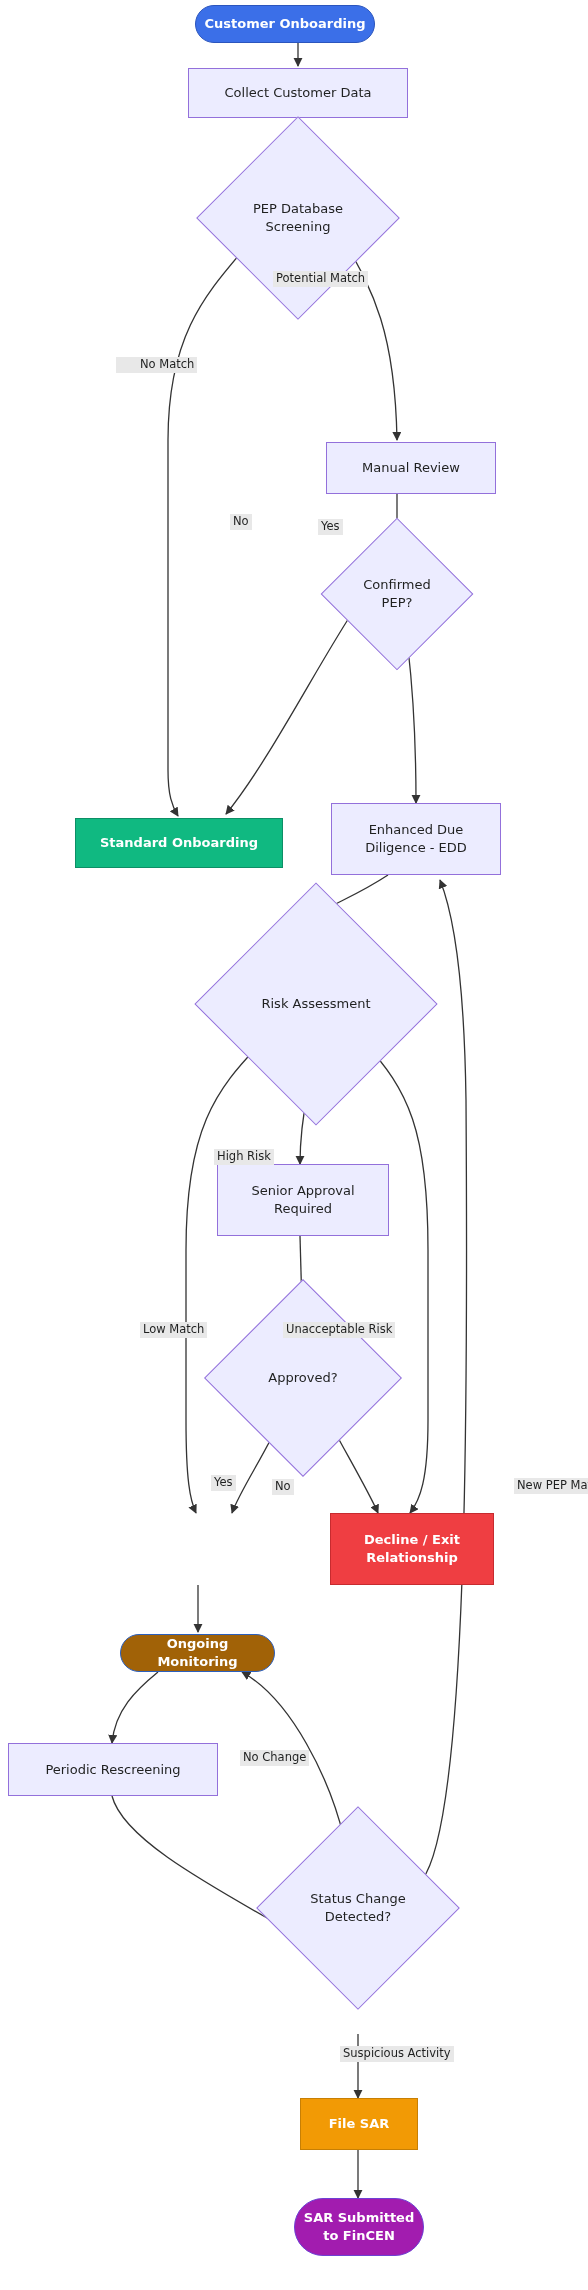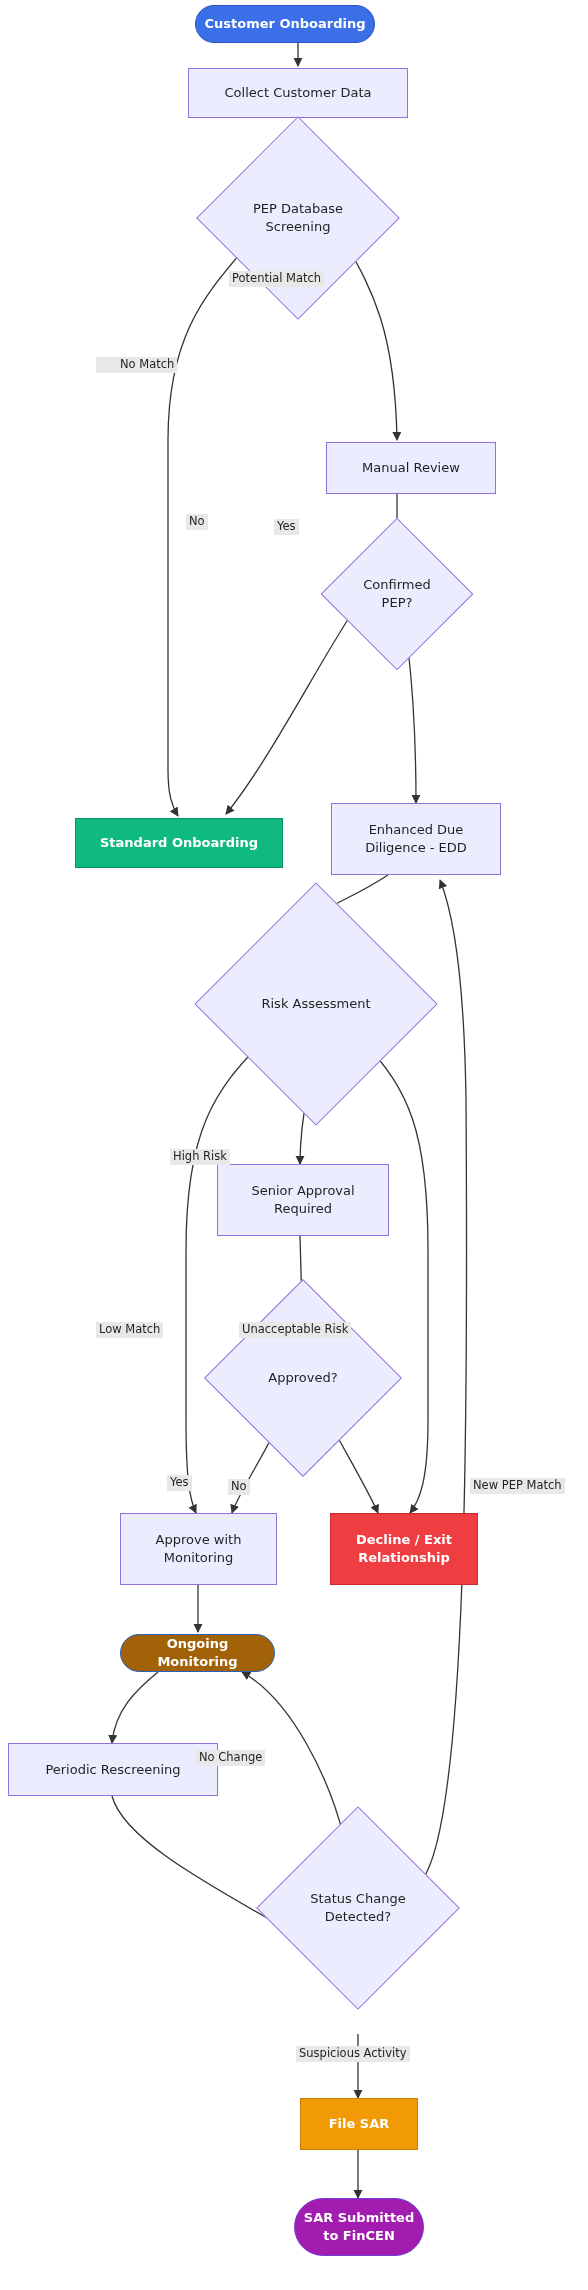--- a/index.html
+++ b/index.html
@@ -117,20 +117,21 @@
 
   .edge-label {
     position: absolute;
     background: #e8e8e8;
     color: #1f2020;
     font-size: 11.5px;
     padding: 1px 3px;
     white-space: nowrap;
     z-index: 6;
     line-height: 1.2;
+    margin-left: 44px;
   }
 </style>
 </head>
 <body>
 
 <div id="flow-root">
 
   <svg id="edge-layer" viewBox="0 0 588 2290" width="588" height="2290" xmlns="http://www.w3.org/2000/svg">
     <defs>
       <marker id="arrow" viewBox="0 0 10 10" refX="9" refY="5" markerWidth="7" markerHeight="7" orient="auto-start-reverse">
@@ -223,26 +224,22 @@
   <div class="node n-decision" style="left:233px; top:1308px; width:140px; height:140px;">
     <span class="diamond-shape"></span>
     <span class="node-label diamond-text">Approved?</span>
   </div>
 
   <div class="node n-process" style="left:217px; top:1164px; width:172px; height:72px;">
     <span class="node-label">Senior Approval
 Required</span>
   </div>
 
-  <div class="node n-process" style="left:120px; top:1513px; width:157px; height:72px;">
-    <span class="node-label">Approve with
-Monitoring</span>
-  </div>
-
-  <div class="node n-danger" style="left:330px; top:1513px; width:148px; height:72px;">
+
+  <div class="node n-danger" style="left:330px; top:1513px; width:164px; height:72px;">
     <span class="node-label">Decline / Exit
 Relationship</span>
   </div>
 
   <div class="node n-terminal n-monitor" style="left:120px; top:1634px; width:155px; height:38px;">
     <span class="node-label">Ongoing Monitoring</span>
   </div>
 
   <div class="node n-process" style="left:8px; top:1743px; width:210px; height:53px;">
     <span class="node-label">Periodic Rescreening</span>
@@ -256,21 +253,21 @@
 
   <div class="node n-warning" style="left:300px; top:2098px; width:118px; height:52px;">
     <span class="node-label">File SAR</span>
   </div>
 
   <div class="node n-terminal n-final" style="left:294px; top:2198px; width:130px; height:58px;">
     <span class="node-label">SAR Submitted
 to FinCEN</span>
   </div>
 
-  <div class="edge-label" style="left:96px; top:357px;padding-left:24px;">
+  <div class="edge-label" style="left:72px; top:357px;padding-left:24px;">
     <span>No Match</span>
   </div>
 
   <div class="edge-label" style="left:229px; top:271px;">
     <span>Potential Match</span>
   </div>
 
   <div class="edge-label" style="left:186px; top:514px;">
     <span>No</span>
   </div>

